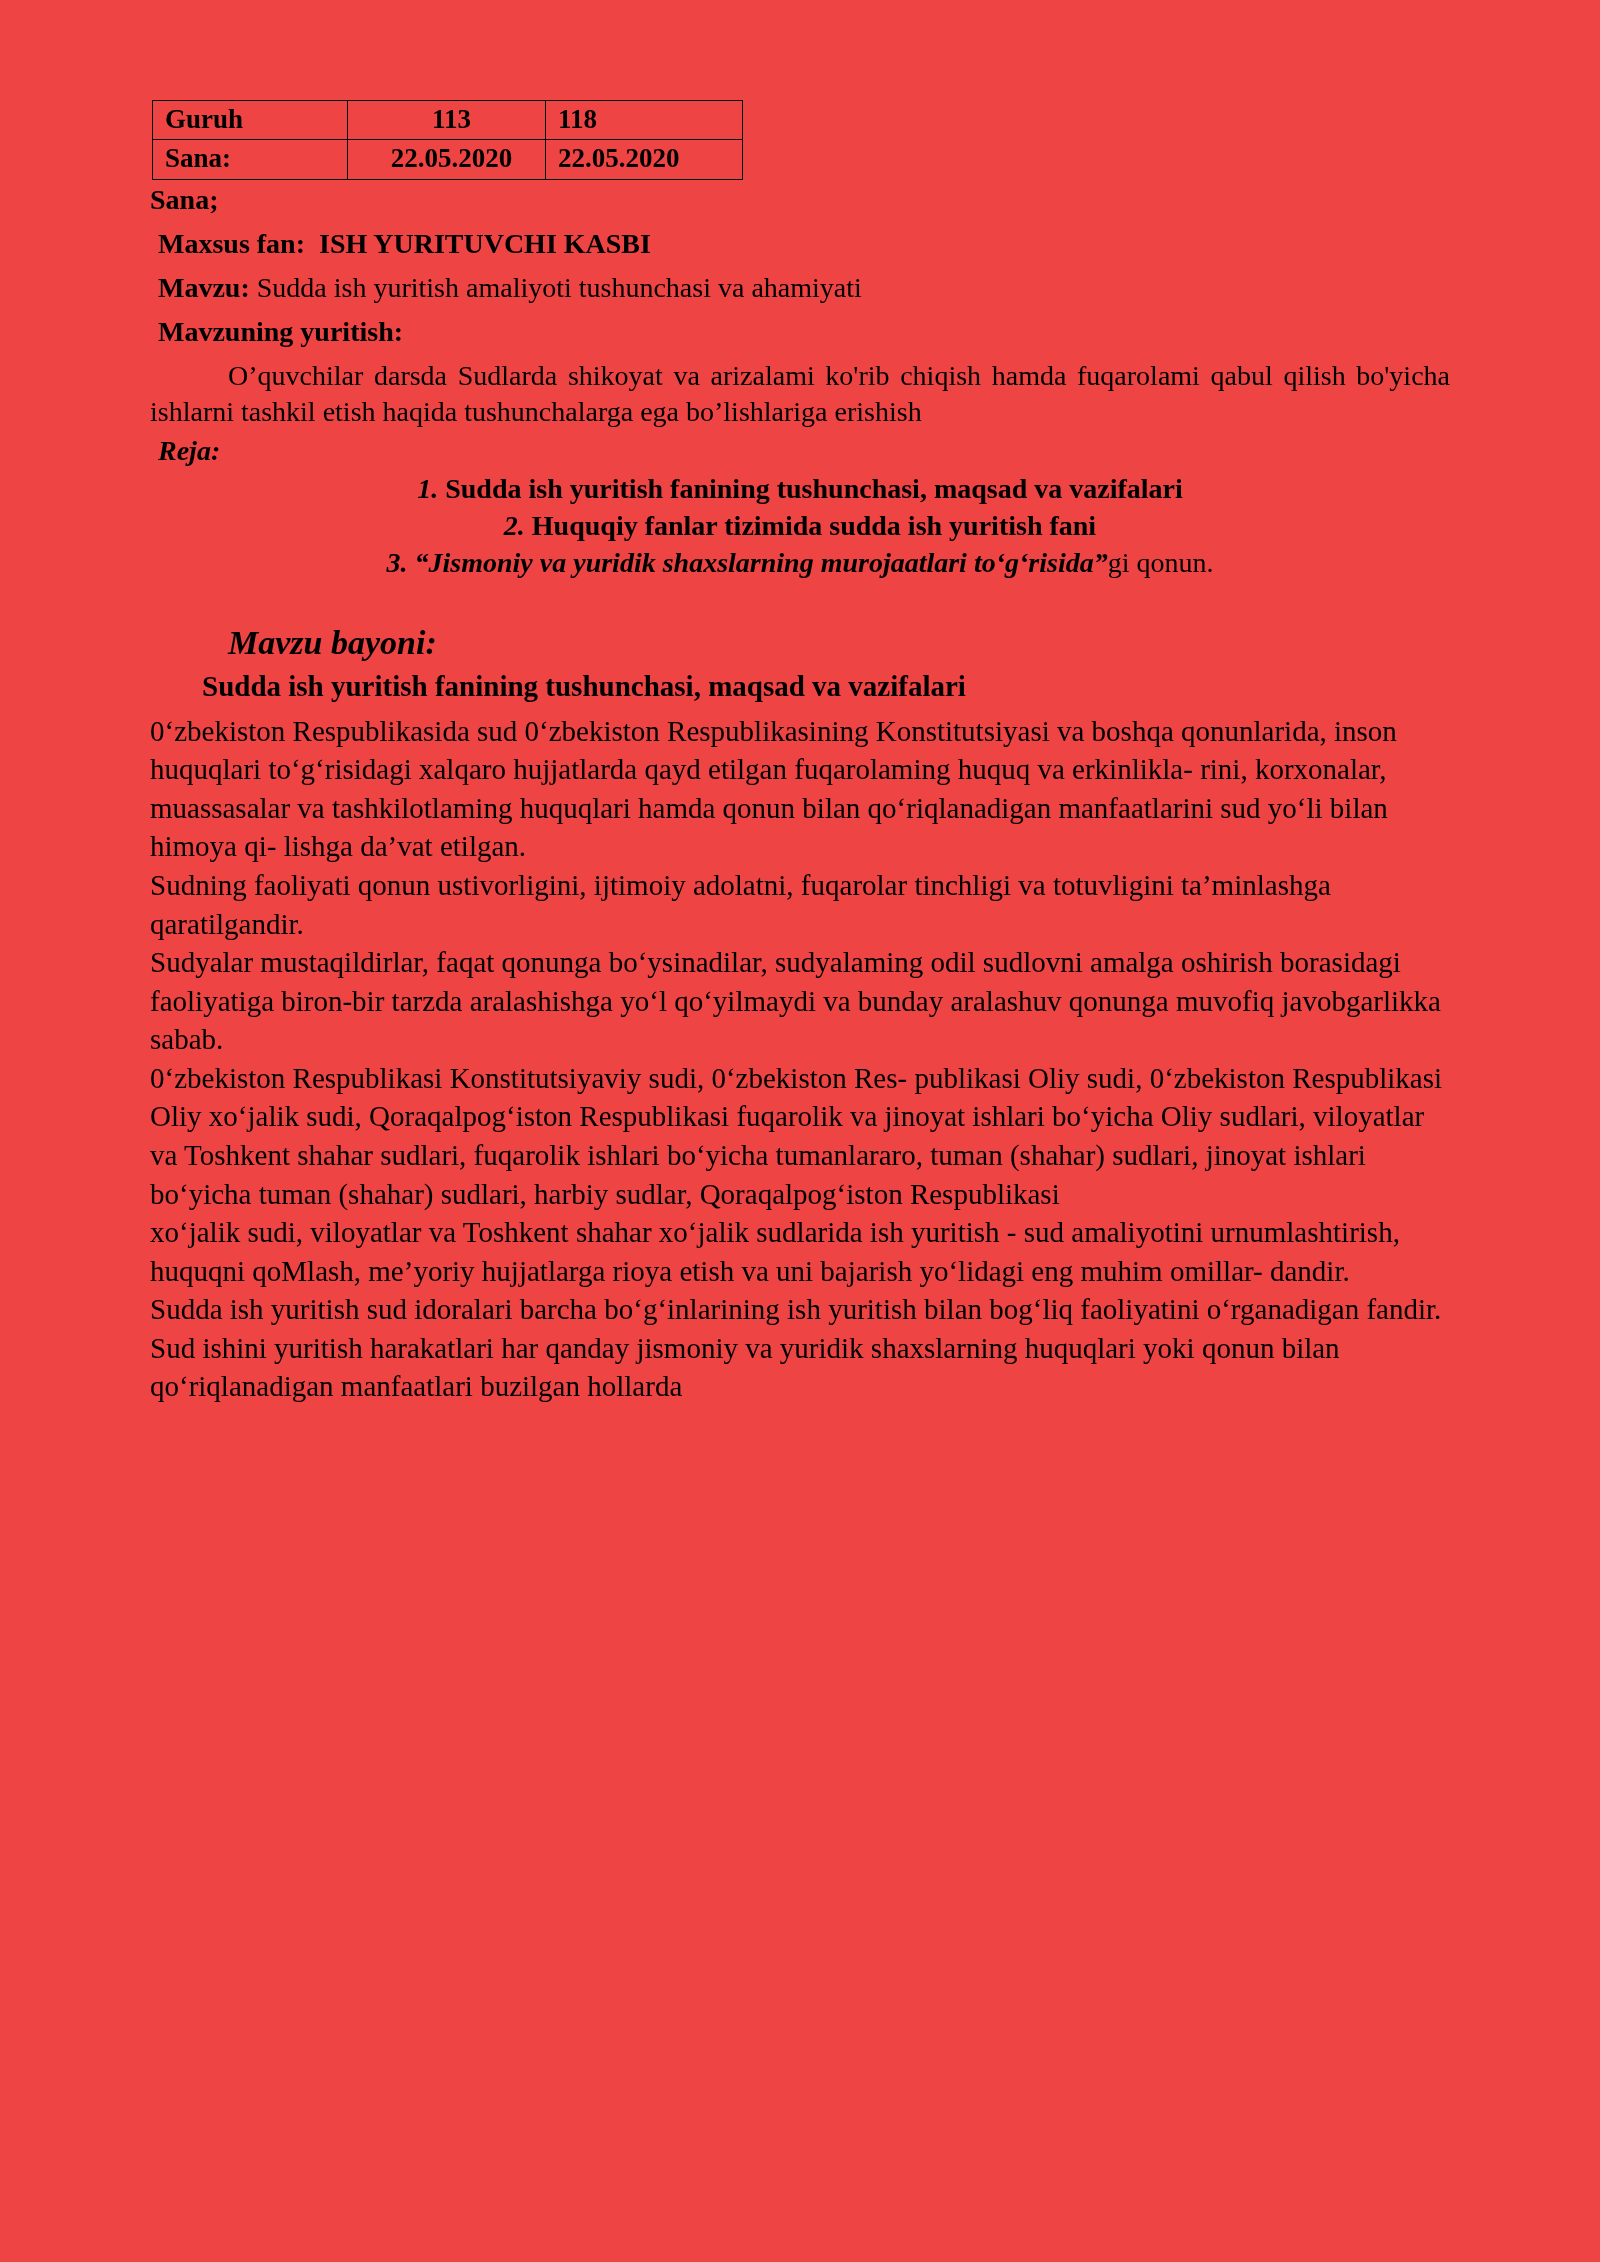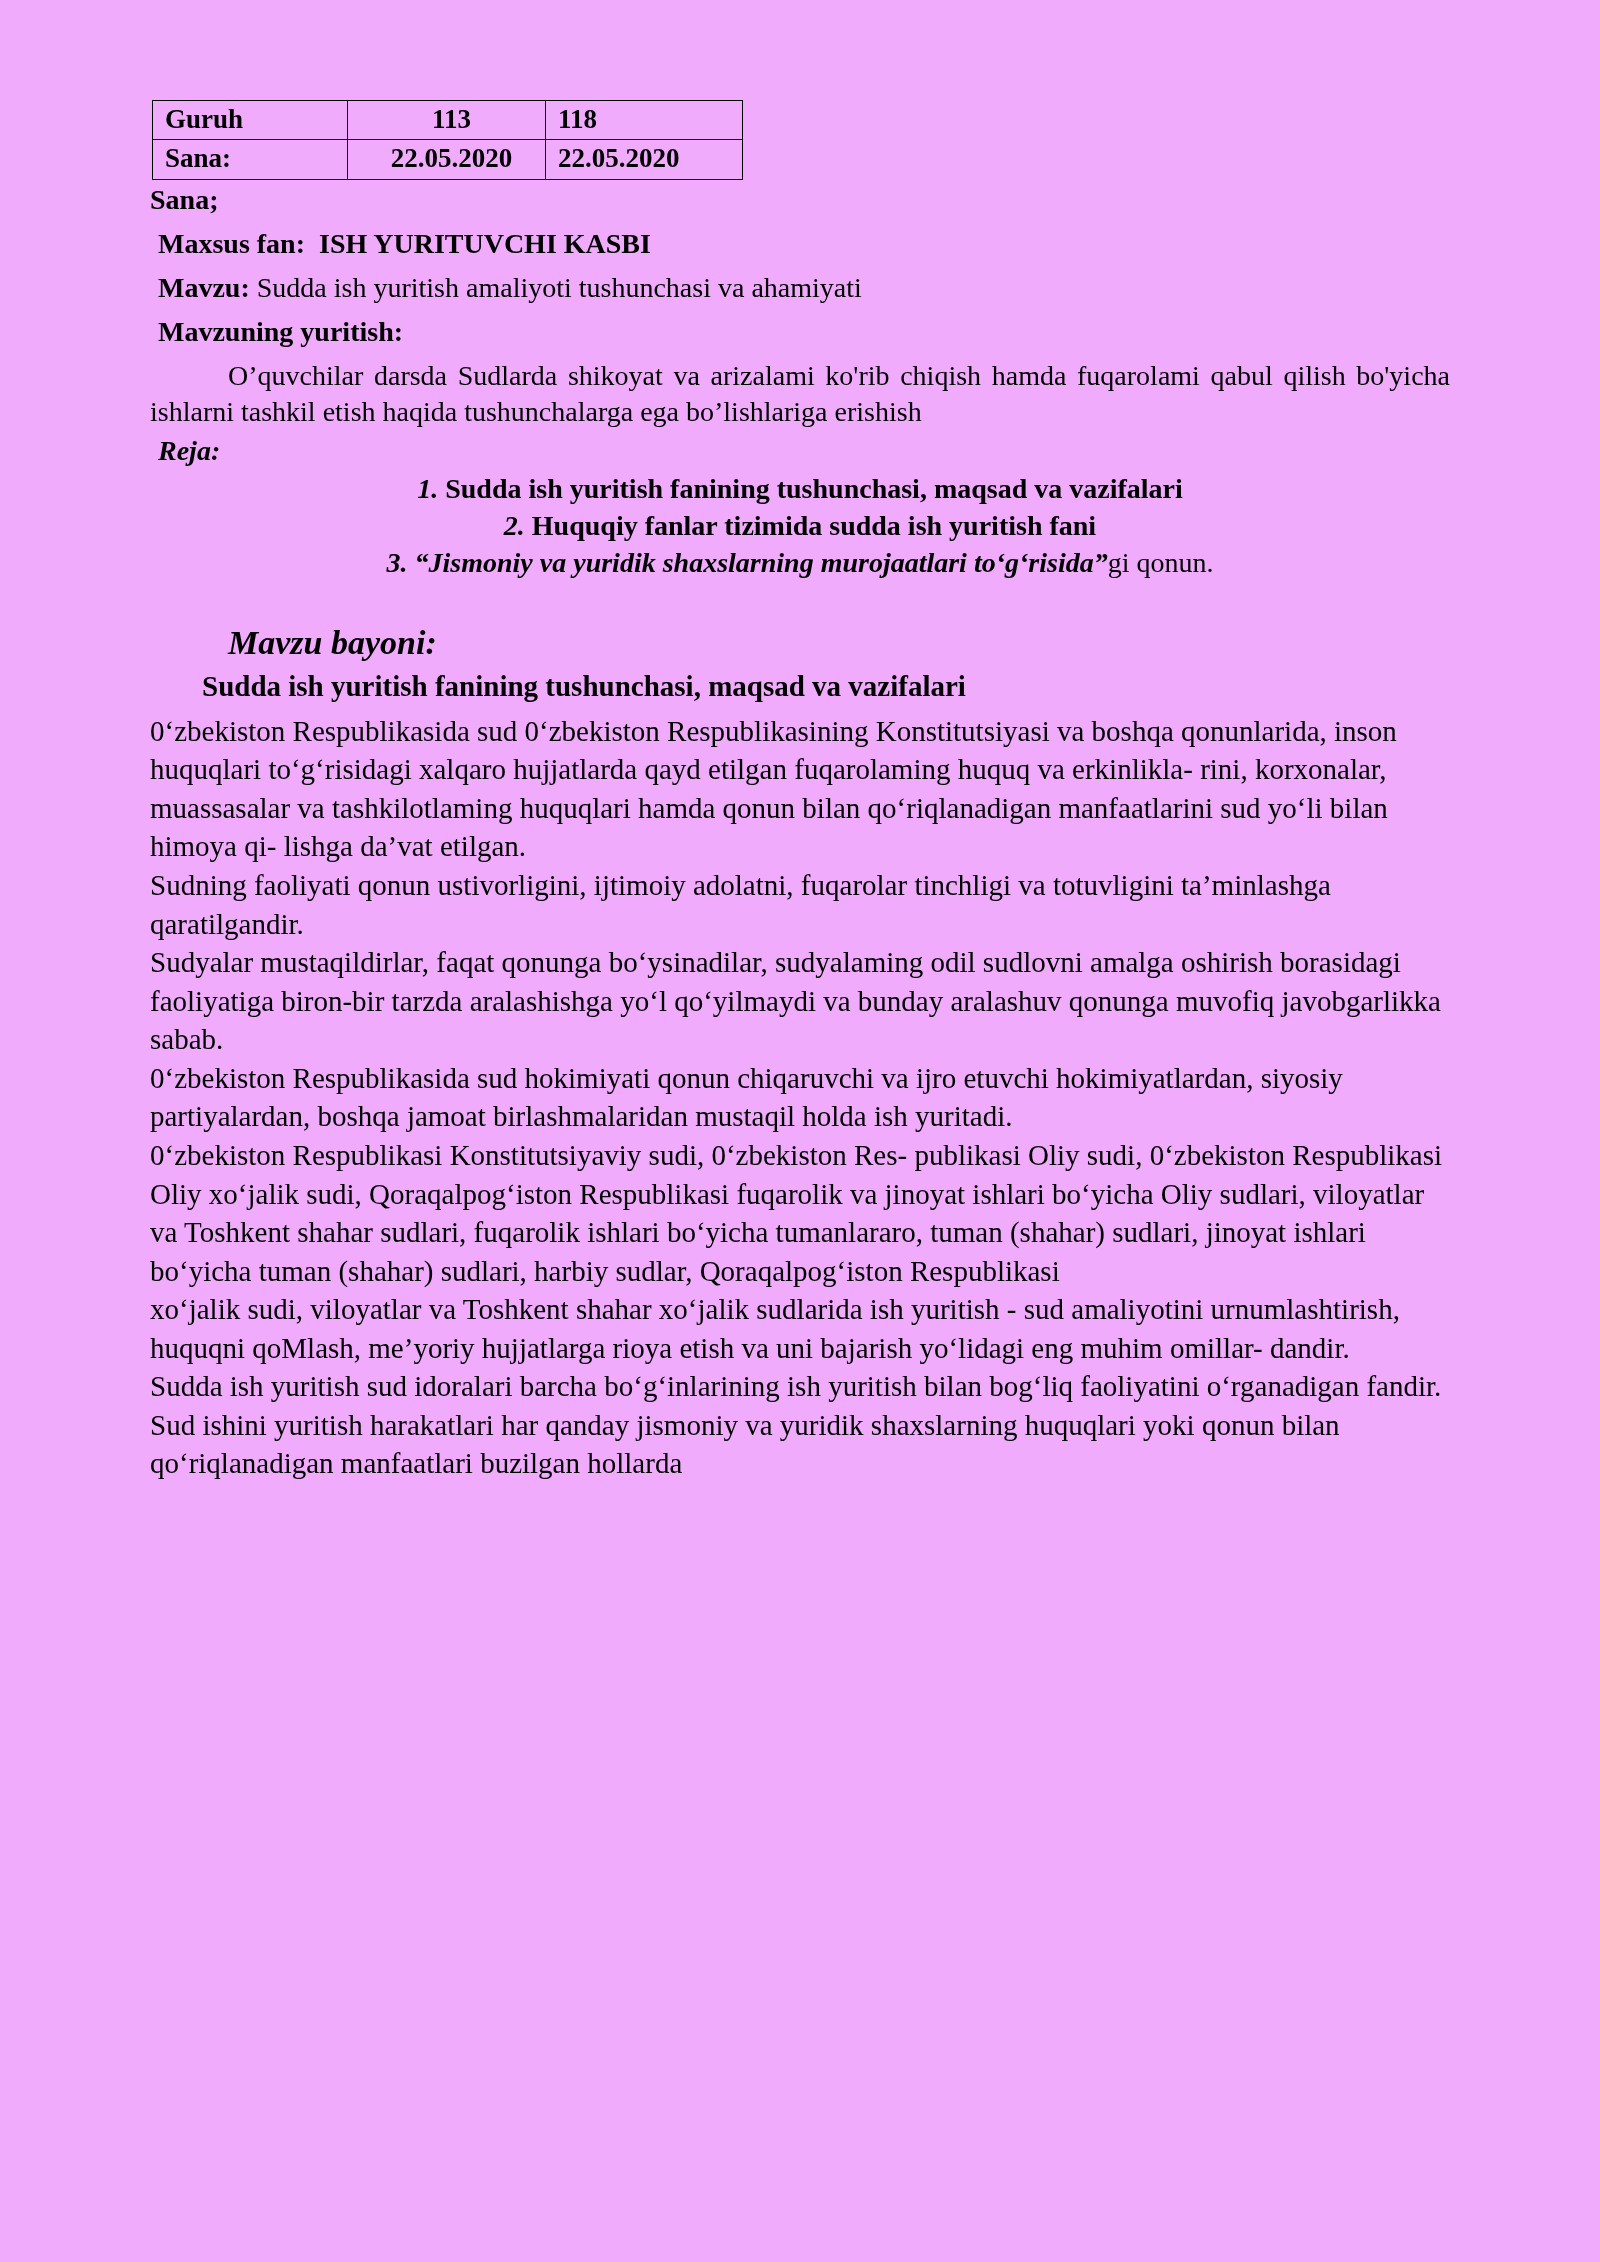--- a/index.html
+++ b/index.html
@@ -11,21 +11,21 @@
     width: 1600px;
     height: 2262px;
     font-family: "Liberation Serif", "DejaVu Serif", serif;
     color: #000000;
     overflow: hidden;
   }
   .page {
     position: relative;
     width: 1600px;
     height: 2262px;
-    background: #f0abfc;
+    background: #ef4444;
     box-sizing: border-box;
     padding: 100px 150px 0 150px;
   }
   .content {
     width: 1300px;
   }
 
   
   table.meta {
     border-collapse: collapse;
@@ -182,20 +182,19 @@
         <span class="it">“Jismoniy va yuridik shaxslarning murojaatlari to‘g‘risida”</span><span class="reg">gi qonun.</span>
       </li>
     </ol>
 
     <div class="bayoni">Mavzu bayoni:</div>
     <div class="subhead">Sudda ish yuritish fanining tushunchasi, maqsad va vazifalari</div>
 
     <p class="body-p">0‘zbekiston Respublikasida sud 0‘zbekiston Respublikasining Konstitutsiyasi va boshqa qonunlarida, inson huquqlari to‘g‘risidagi xalqaro hujjatlarda qayd etilgan fuqarolaming huquq va erkinlikla- rini, korxonalar, muassasalar va tashkilotlaming huquqlari hamda qonun bilan qo‘riqlanadigan manfaatlarini sud yo‘li bilan himoya qi- lishga da’vat etilgan.</p>
     <p class="body-p">Sudning faoliyati qonun ustivorligini, ijtimoiy adolatni, fuqarolar tinchligi va totuvligini ta’minlashga qaratilgandir.</p>
     <p class="body-p">Sudyalar mustaqildirlar, faqat qonunga bo‘ysinadilar, sudyalaming odil sudlovni amalga oshirish borasidagi faoliyatiga biron-bir tarzda aralashishga yo‘l qo‘yilmaydi va bunday aralashuv qonunga muvofiq javobgarlikka sabab.</p>
-    <p class="body-p">0‘zbekiston Respublikasida sud hokimiyati qonun chiqaruvchi va ijro etuvchi hokimiyatlardan, siyosiy partiyalardan, boshqa jamoat birlashmalaridan mustaqil holda ish yuritadi.</p>
     <p class="body-p">0‘zbekiston Respublikasi Konstitutsiyaviy sudi, 0‘zbekiston Res- publikasi Oliy sudi, 0‘zbekiston Respublikasi Oliy xo‘jalik sudi, Qoraqalpog‘iston Respublikasi fuqarolik va jinoyat ishlari bo‘yicha Oliy sudlari, viloyatlar va Toshkent shahar sudlari, fuqarolik ishlari bo‘yicha tumanlararo, tuman (shahar) sudlari, jinoyat ishlari bo‘yicha tuman (shahar) sudlari, harbiy sudlar, Qoraqalpog‘iston Respublikasi</p>
     <p class="body-p">xo‘jalik sudi, viloyatlar va Toshkent shahar xo‘jalik sudlarida ish yuritish - sud amaliyotini urnumlashtirish, huquqni qoMlash, me’yoriy hujjatlarga rioya etish va uni bajarish yo‘lidagi eng muhim omillar- dandir.</p>
     <p class="body-p">Sudda ish yuritish sud idoralari barcha bo‘g‘inlarining ish yuritish bilan bog‘liq faoliyatini o‘rganadigan fandir.</p>
     <p class="body-p">Sud ishini yuritish harakatlari har qanday jismoniy va yuridik shaxslarning huquqlari yoki qonun bilan qo‘riqlanadigan manfaatlari buzilgan hollarda</p>
 
   </div>
 </div>
 
 </body></html>

